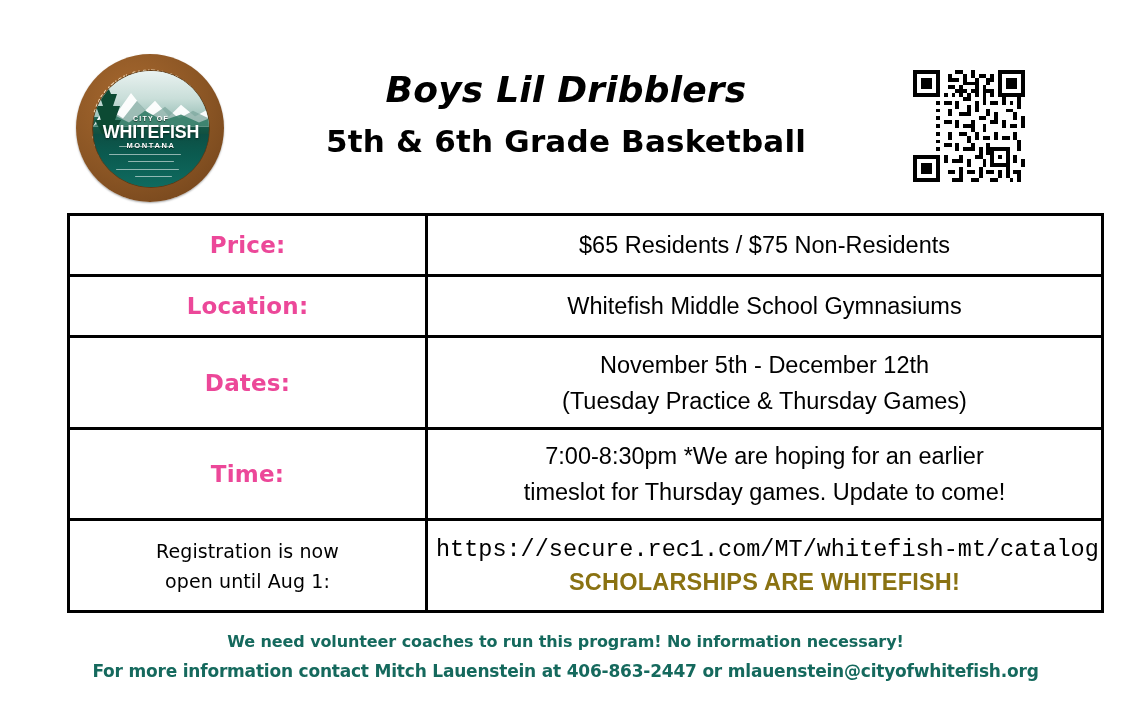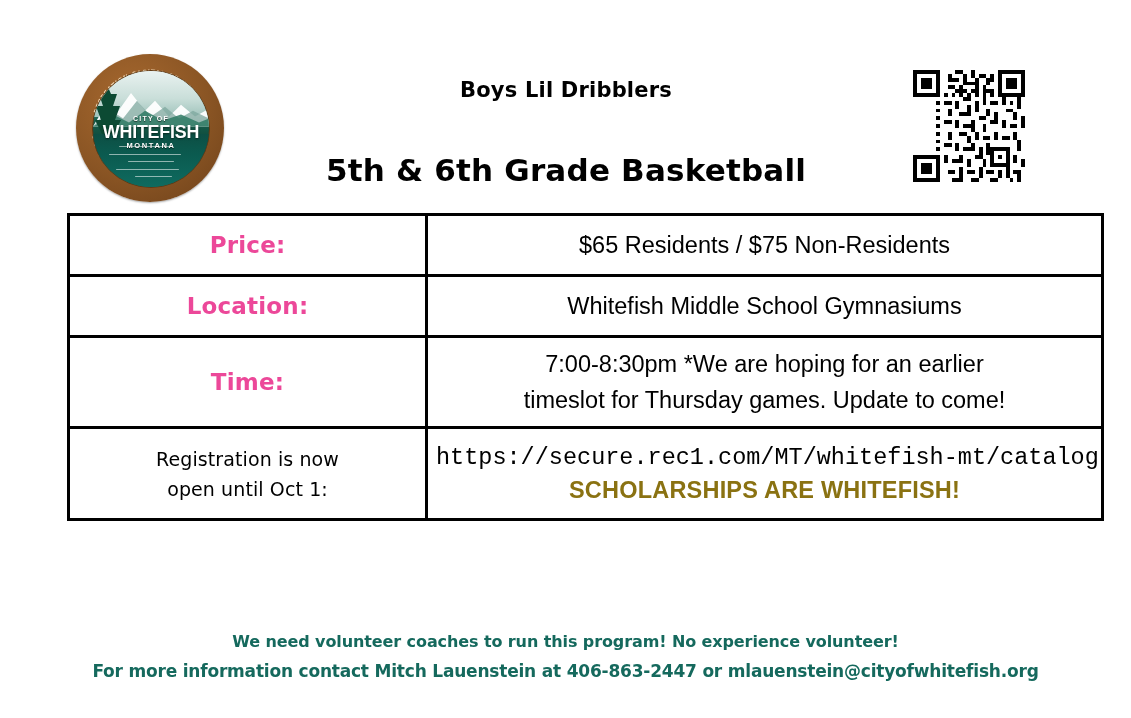--- a/index.html
+++ b/index.html
@@ -142,23 +142,24 @@
     text-align: center;
   }
   .title-line {
     font-family: "DejaVu Sans", sans-serif;
     font-weight: bold;
     color: #000000;
     letter-spacing: 0.2px;
     white-space: nowrap;
   }
   .title-1 {
-    font-size: 21px;
+    font-size: 36px;
     line-height: 40px;
-    margin-bottom: 40px;
+    margin-bottom: 11px;
+    font-style: italic;
   }
   .title-2 {
     font-size: 31px;
     line-height: 40px;
   }
 
   
   .qr {
     position: absolute;
     left: 913px;
@@ -449,40 +450,49 @@
 
     <tr class="r2">
       <td class="col-label">
         <div class="lbl">Location:</div>
       </td>
       <td class="col-value">
         <div class="val">Whitefish Middle School Gymnasiums</div>
       </td>
     </tr>
 
+    <tr class="r3">
+      <td class="col-label">
+        <div class="lbl">Dates:</div>
+      </td>
+      <td class="col-value">
+        <div class="val">November 5th - December 12th</div>
+        <div class="val">(Tuesday Practice &amp; Thursday Games)</div>
+      </td>
+    </tr>
 
     <tr class="r4">
       <td class="col-label">
         <div class="lbl">Time:</div>
       </td>
       <td class="col-value">
         <div class="val">7:00-8:30pm *We are hoping for an earlier</div>
         <div class="val">timeslot for Thursday games. Update to come!</div>
       </td>
     </tr>
 
     <tr class="r5">
       <td class="col-label">
         <div class="lbl-sm">Registration is now</div>
-        <div class="lbl-sm">open until Oct 1:</div>
+        <div class="lbl-sm">open until Aug 1:</div>
       </td>
       <td class="col-value">
         <div class="val-link">https://secure.rec1.com/MT/whitefish-mt/catalog</div>
         <div class="val-scholar">SCHOLARSHIPS ARE WHITEFISH!</div>
       </td>
     </tr>
   </tbody>
 </table>
 
 <div class="footer">
-  <div class="foot-line foot-1">We need volunteer coaches to run this program! No experience volunteer!</div>
+  <div class="foot-line foot-1">We need volunteer coaches to run this program! No information necessary!</div>
   <div class="foot-line foot-2">For more information contact Mitch Lauenstein at 406-863-2447 or mlauenstein@cityofwhitefish.org</div>
 </div>
 
 </body></html>

